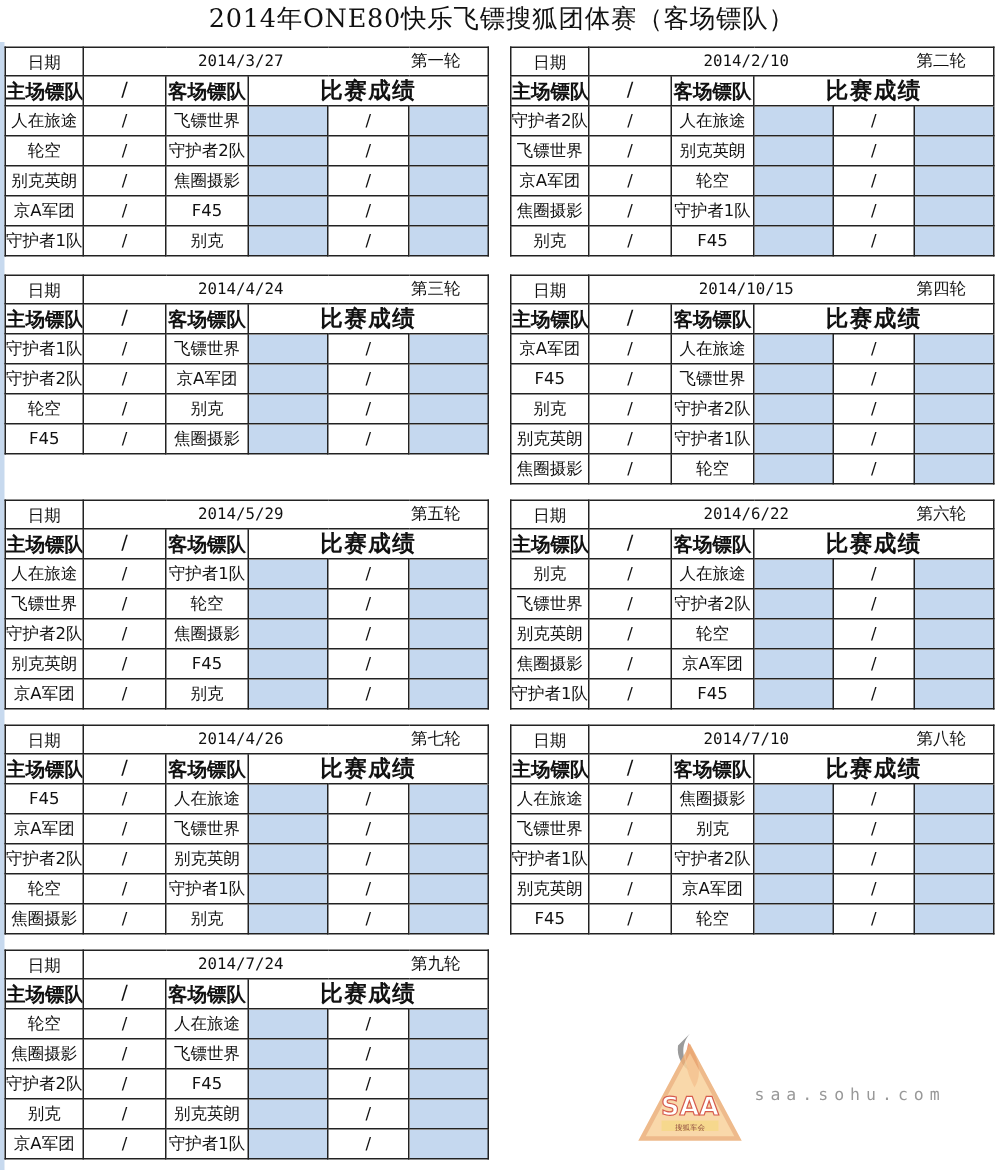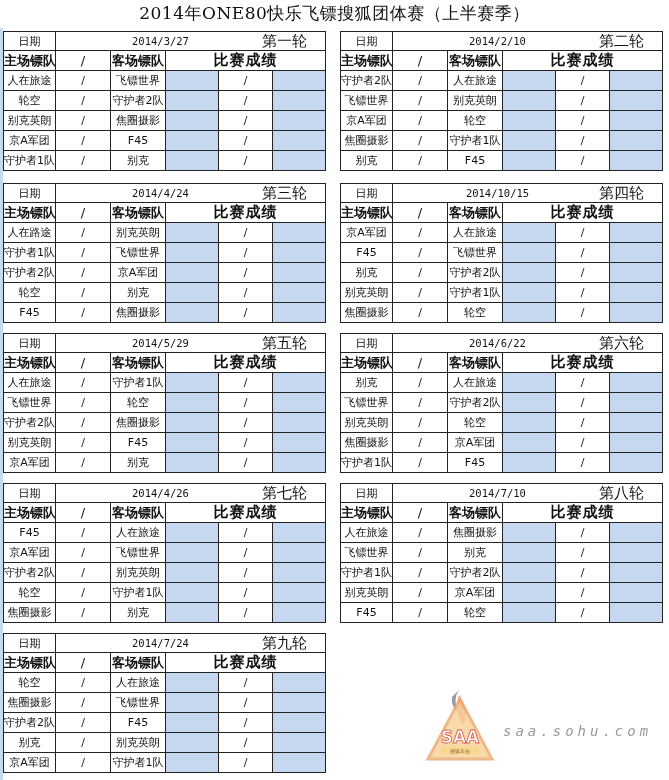--- a/index.html
+++ b/index.html
@@ -16,37 +16,37 @@
   .round {
     position:absolute; width:322px; border-collapse:collapse; table-layout:fixed;
     font-size:11px;
   }
   .round td {
     border:1px solid #222; height:19px; padding:0; text-align:center; vertical-align:middle;
     white-space:nowrap; overflow:hidden;
   }
   .round .date-row td { height:18px; }
   .round .date-cell { position:relative; font-family:"DejaVu Sans Mono","Liberation Mono",monospace; font-size:10.5px;margin-top:48px; }
-  .round .date-cell .round-name { position:absolute; right:18px; top:0; line-height:18px; font-family:Liberation Sans, sans-serif; font-size:15px; }
+  .round .date-cell .round-name { position:absolute; right:18px; top:0; line-height:18px; font-family:Liberation Sans, sans-serif; font-size:11px; }
   .round .date-cell .date-text { display:inline-block; margin-right:60px; line-height:18px; }
   .round .hdr td { font-weight:bold; font-size:13px; }
   .round .hdr td.score-hdr { font-size:15px; letter-spacing:1px; }
   .round .blue { background:#c5d8ef; }
   .round .slash { font-size:11px; }
   .watermark { position:absolute; left:425px; top:683px; width:240px; height:90px; opacity:0.85; }
   .wm-tri { position:absolute; left:0; top:2px; width:70px; height:80px; }
   .wm-cn { position:absolute; left:78px; top:12px; font-size:19px; color:#999; letter-spacing:3px; }
-  .wm-url { position:absolute; left:78px; top:40px; font-size:14px; color:#888; letter-spacing:4px; font-family:"DejaVu Sans Mono","Liberation Mono",monospace;font-style:italic;}
+  .wm-url { position:absolute; left:78px; top:40px; font-size:11px; color:#888; letter-spacing:4px; font-family:"DejaVu Sans Mono","Liberation Mono",monospace;}
   .wm-cn2 { position:absolute; left:104px; top:46px; font-size:19px; color:#666; letter-spacing:4px; }
 </style>
 </head>
 <body>
 
 <div class="left-bar"></div>
-<div class="title">2014年ONE80快乐飞镖搜狐团体赛（上半赛季）</div>
+<div class="title">2014年ONE80快乐飞镖搜狐团体赛（客场镖队）</div>
 
 <div id="rounds-container">
     <table class="round" style="left: 3px; top: 31px;">
       <colgroup>
         <col style="width: 52px;">
         <col style="width: 55px;">
         <col style="width: 55px;">
         <col style="width: 53px;">
         <col style="width: 54px;">
         <col style="width: 53px;">
@@ -178,28 +178,20 @@
       <tbody>
         <tr class="date-row">
           <td>日期</td>
           <td colspan="5" class="date-cell"><span class="date-text">2014/4/24</span><span class="round-name">第三轮</span></td>
         </tr>
         <tr class="hdr">
           <td>主场镖队</td>
           <td class="slash" style="font-weight:normal">/</td>
           <td>客场镖队</td>
           <td colspan="3" class="score-hdr" style="border-bottom:none">比赛成绩</td>
-        </tr>
-        <tr>
-          <td>人在路途</td>
-          <td class="slash">/</td>
-          <td>别克英朗</td>
-          <td class="blue"></td>
-          <td class="slash">/</td>
-          <td class="blue"></td>
         </tr>
         <tr>
           <td>守护者1队</td>
           <td class="slash">/</td>
           <td>飞镖世界</td>
           <td class="blue"></td>
           <td class="slash">/</td>
           <td class="blue"></td>
         </tr>
         <tr>

